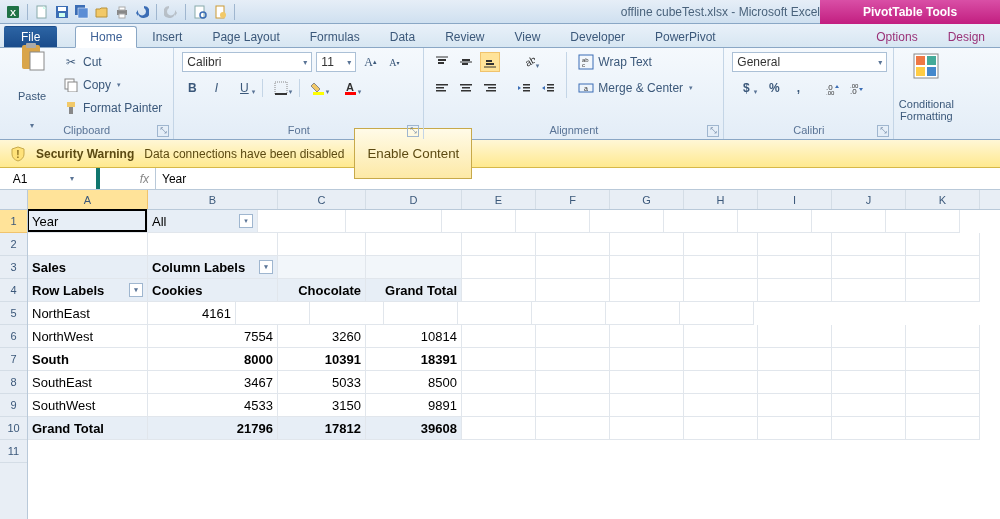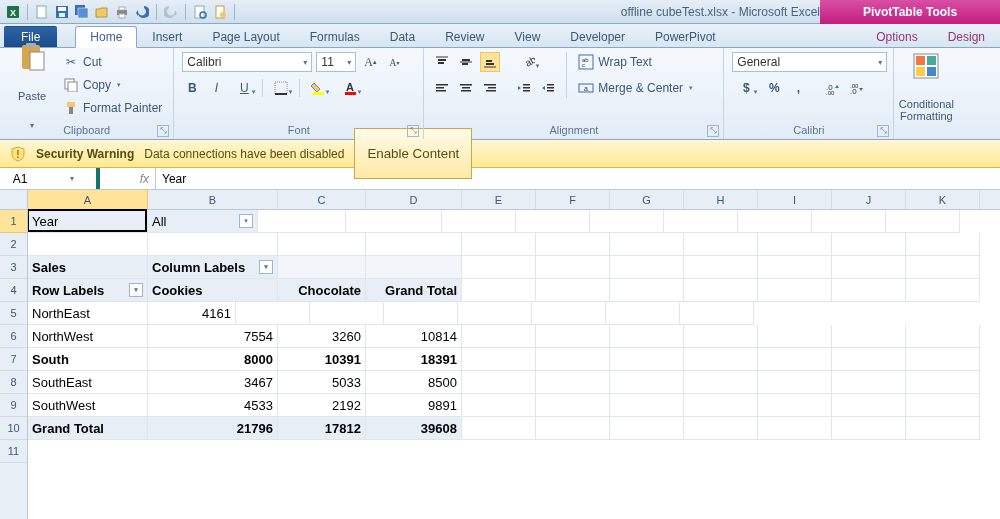--- a/index.html
+++ b/index.html
@@ -638,21 +638,21 @@
           <div class="cell " style="width: 74px;"></div>
         </div>
         <div class="crow">
           <div class="cell indent" style="width: 120px;">
             <span>SouthWest</span>
           </div>
           <div class="cell num" style="width: 130px;">
             <span>4533</span>
           </div>
           <div class="cell num" style="width: 88px;">
-            <span>2192</span>
+            <span>3150</span>
           </div>
           <div class="cell num" style="width: 96px;">
             <span>9891</span>
           </div>
           <div class="cell " style="width: 74px;"></div>
           <div class="cell " style="width: 74px;"></div>
           <div class="cell " style="width: 74px;"></div>
           <div class="cell " style="width: 74px;"></div>
           <div class="cell " style="width: 74px;"></div>
           <div class="cell " style="width: 74px;"></div>

